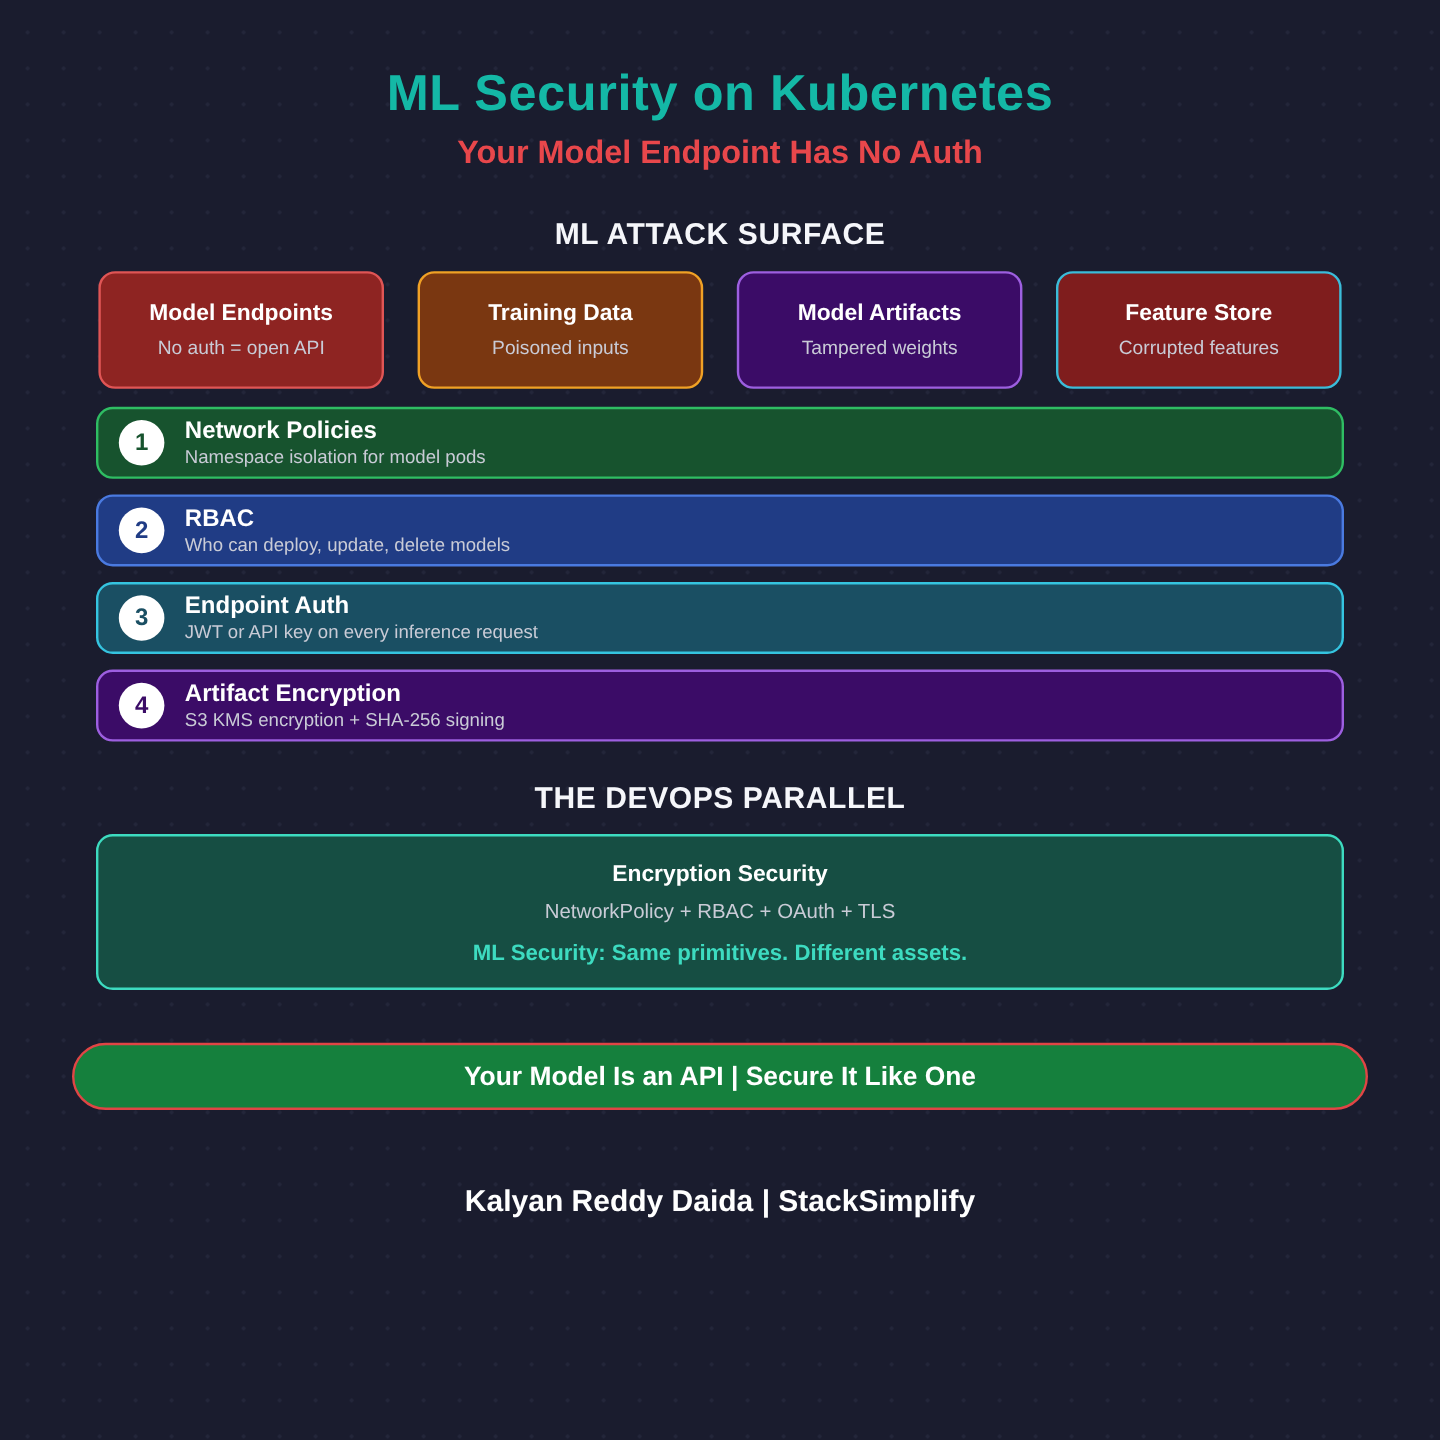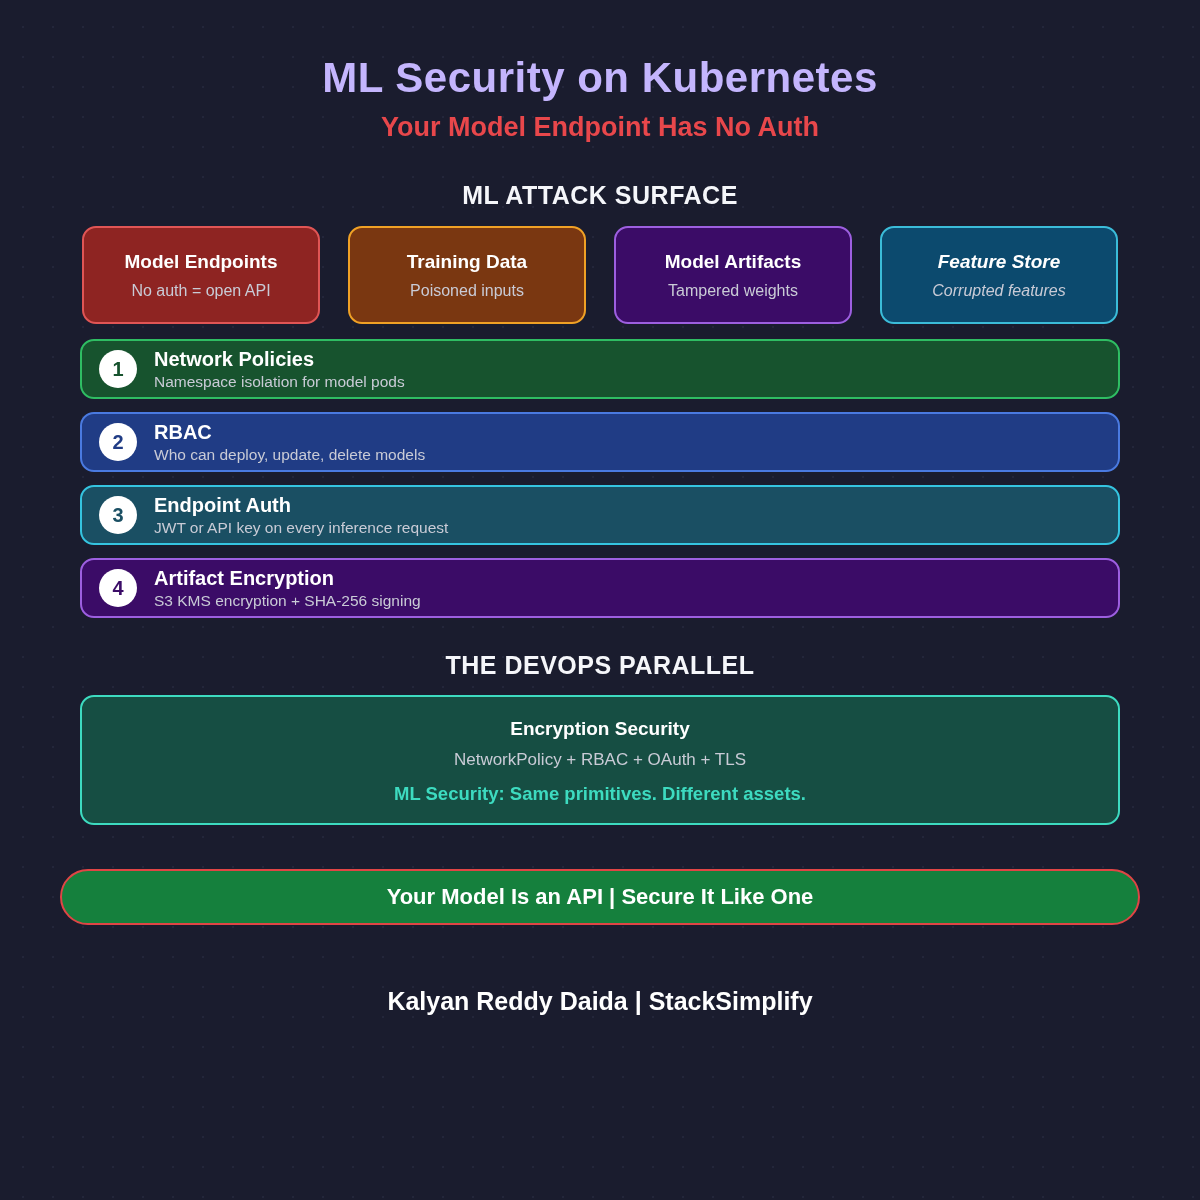--- a/index.html
+++ b/index.html
@@ -114,39 +114,39 @@
     font-size: 25px;
     font-weight: bold;
     color: #ffffff;
   }
 </style>
 </head>
 <body>
 
 <div class="container">
 
-  <div class="page-title" style="color: #c4b5fd;">ML Security on Kubernetes</div>
+  <div class="page-title" style="color: #14b8a6;">ML Security on Kubernetes</div>
   <div class="page-subtitle" style="color: rgb(232, 71, 75);">Your Model Endpoint Has No Auth</div>
 
   <div class="section-heading" id="attack-heading">ML ATTACK SURFACE</div>
 
   <div class="cards-row">
     <div class="card" style="background-color: rgb(142, 36, 34); border-color: rgb(224, 85, 85);">
       <div class="card-title">Model Endpoints</div>
       <div class="card-sub">No auth = open API</div>
     </div>
     <div class="card" style="background-color: rgb(122, 55, 17); border-color: rgb(240, 161, 37);">
       <div class="card-title">Training Data</div>
       <div class="card-sub">Poisoned inputs</div>
     </div>
     <div class="card" style="background-color: rgb(59, 12, 103); border-color: rgb(157, 95, 224);">
       <div class="card-title">Model Artifacts</div>
       <div class="card-sub">Tampered weights</div>
     </div>
-    <div class="card" style="background-color: #0c4a6e; border-color: rgb(59, 188, 217); font-style: italic;">
+    <div class="card" style="background-color: #7f1d1d; border-color: rgb(59, 188, 217);">
       <div class="card-title">Feature Store</div>
       <div class="card-sub">Corrupted features</div>
     </div>
   </div>
 
 
   <div class="layers">
     <div class="layer" style="background-color: rgb(23, 83, 46); border-color: rgb(47, 189, 99);">
       <div class="layer-num" style="color: rgb(23, 83, 46);">1</div>
       <div class="layer-text">

